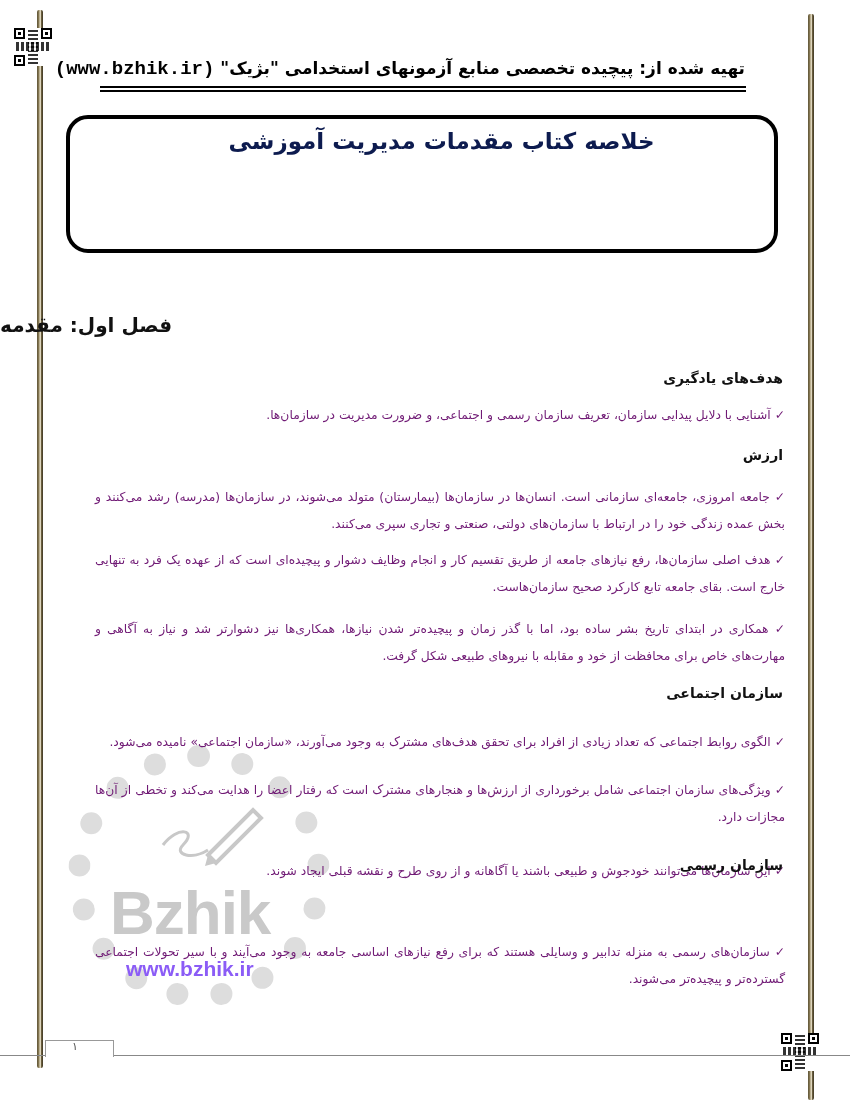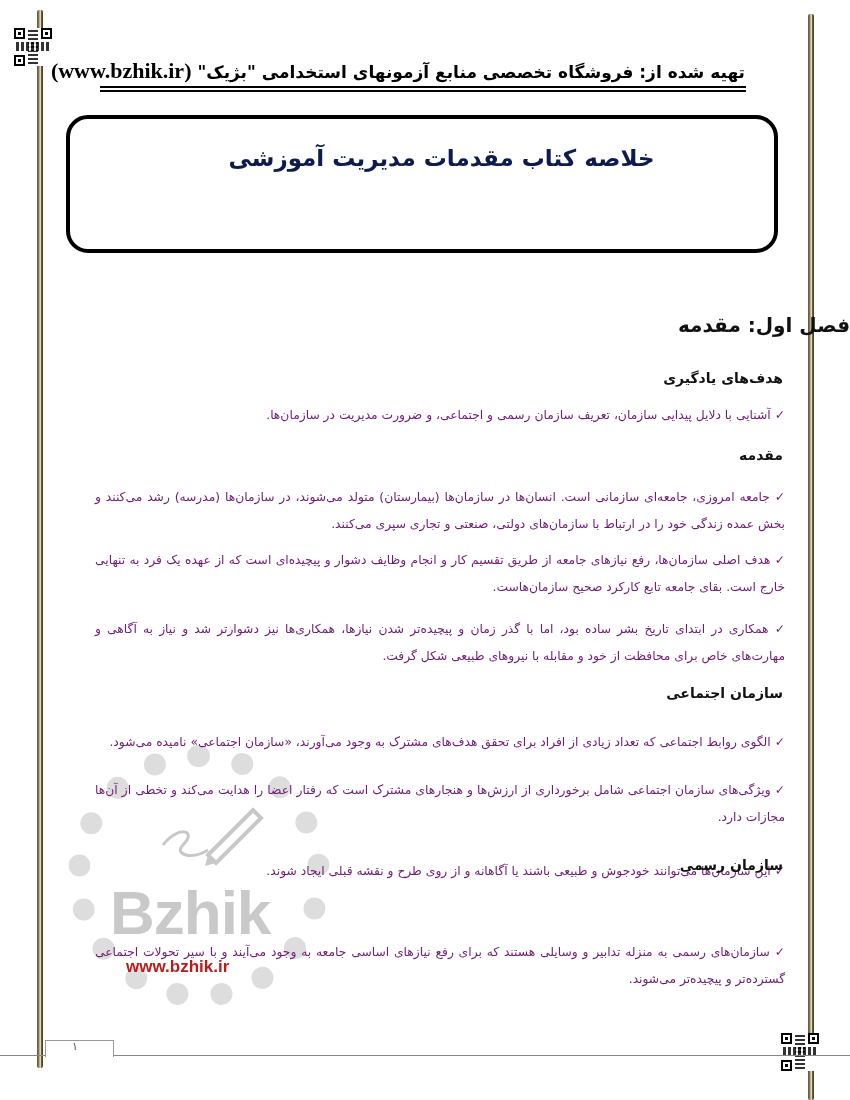--- a/index.html
+++ b/index.html
@@ -24,45 +24,45 @@
     background:repeating-linear-gradient(90deg,#000 0 3px,#fff 3px 5px); opacity:.8; }
   .qr.tl { left:14px; top:28px; }
   .qr.br { left:781px; top:1033px; }
 
   .top-header {
     position:absolute; left:95px; top:58px; width:650px;
     direction:rtl; text-align:right;
     font-family:"DejaVu Sans", sans-serif; font-weight:bold; font-size:17px; color:#000;
     white-space:nowrap;
   }
-  .top-header .url { font-family:Liberation Serif, serif; font-size:22px; font-weight:bold; }
+  .top-header .url { font-family:Liberation Mono, monospace; font-size:19px; font-weight:bold; }
   .header-rule { position:absolute; left:100px; width:646px; height:2px; background:#000; }
   .header-rule.r1 { top:86px; }
   .header-rule.r2 { top:90px; height:2px; }
 
   .title-box {
     position:absolute; left:66px; top:115px; width:712px; height:138px;
     border:4px solid #000; border-radius:22px; box-sizing:border-box;
     direction:rtl; text-align:center;
   }
   .title-line { font-weight:bold; color:#0d1b4f; font-size:23px; position:absolute; left:0; right:0; }
-  .title-line.t1 { top:26px;padding-left:39px; }
+  .title-line.t1 { top:9px;padding-left:39px; }
   .title-line.t2 { top:84px; font-size:24px; }
-  .chapter { position:absolute; left:0; right:0; top:313px; text-align:right; font-weight:bold; font-size:20px; direction:rtl; }
+  .chapter { position:absolute; left:0; right:0; top:313px; text-align:left; font-weight:bold; font-size:20px; direction:rtl; }
   .section-h { position:absolute; right:67px; direction:rtl; font-weight:bold; font-size:14px; }
   .para {
     position:absolute; left:95px; width:690px; direction:rtl; text-align:justify;
     text-align-last:right; font-size:12.3px; line-height:27px; color:#701a75;
   }
 
   .watermark { position:absolute; left:68px; top:745px; width:270px; height:275px; pointer-events:none; }
   .watermark .ring { position:absolute; left:0; top:0; width:262px; height:262px; border-radius:50%;
     border:22px dotted #d8d8d8; box-sizing:border-box; opacity:.85; }
   .watermark .brand { position:absolute; left:42px; top:132px; font-family:"Liberation Sans", sans-serif; font-weight:bold; font-size:62px; color:#c9c9c9; letter-spacing:-1px; }
-  .watermark .wurl { position:absolute; left:58px; top:212px; font-family:"Liberation Sans", sans-serif; font-weight:bold; font-size:17px; color:#b91c1c; }
+  .watermark .wurl { position:absolute; left:58px; top:212px; font-family:"Liberation Sans", sans-serif; font-weight:bold; font-size:21px; color:#8b5cf6; }
   .watermark svg { position:absolute; left:90px; top:55px; }
 
   .footer-line { position:absolute; left:0; top:1055px; width:850px; height:1px; background:#888; }
   .page-tab { position:absolute; left:45px; top:1040px; width:67px; height:16px; border:1px solid #999; border-bottom:none; background:#fff; }
   .page-num { position:absolute; left:72px; top:1040px; font-size:11px; color:#555; direction:rtl; }
 </style>
 </head>
 <body>
 
 <div class="vbar left"></div>
@@ -77,21 +77,21 @@
 </div>
 <div class="qr br">
   <div class="finder" style="left:0;top:0"></div>
   <div class="finder" style="left:27px;top:0"></div>
   <div class="finder" style="left:0;top:27px"></div>
   <div class="noise"></div>
     <div class="noise2"></div>
 </div>
 
 <div class="top-header">
-  <span>تهیه شده از: فروشگاه تخصصی منابع آزمونهای استخدامی </span><span>"بژیک"</span>
+  <span>تهیه شده از: پیچیده تخصصی منابع آزمونهای استخدامی </span><span>"بژیک"</span>
   <span class="url">(www.bzhik.ir)</span>
 </div>
 <div class="header-rule r1"></div>
 <div class="header-rule r2"></div>
 
 <div class="title-box">
   <div class="title-line t1">خلاصه کتاب مقدمات مدیریت آموزشی</div>
 </div>
 
 <div class="chapter">فصل اول: مقدمه</div>
@@ -103,21 +103,21 @@
     <path d="M50 55 L95 10 L103 18 L58 63 Z" fill="none" stroke="#c8c8c8" stroke-width="4"></path>
     <path d="M50 55 L47 66 L58 63" fill="#c8c8c8"></path>
   </svg>
   <div class="brand">Bzhik</div>
   <div class="wurl">www.bzhik.ir</div>
 </div>
 
 <div class="section-h" style="top:370px">هدف‌های یادگیری</div>
 <div class="para" style="top:402px">✓ آشنایی با دلایل پیدایی سازمان، تعریف سازمان رسمی و اجتماعی، و ضرورت مدیریت در سازمان‌ها.</div>
 
-<div class="section-h" style="top:447px">مقدمه</div>
+<div class="section-h" style="top:447px">ارزش</div>
 <div class="para" style="top:484px">✓ جامعه امروزی، جامعه‌ای سازمانی است. انسان‌ها در سازمان‌ها (بیمارستان) متولد می‌شوند، در سازمان‌ها (مدرسه) رشد می‌کنند و بخش عمده زندگی خود را در ارتباط با سازمان‌های دولتی، صنعتی و تجاری سپری می‌کنند.</div>
 <div class="para" style="top:547px">✓ هدف اصلی سازمان‌ها، رفع نیازهای جامعه از طریق تقسیم کار و انجام وظایف دشوار و پیچیده‌ای است که از عهده یک فرد به تنهایی خارج است. بقای جامعه تابع کارکرد صحیح سازمان‌هاست.</div>
 <div class="para" style="top:616px">✓ همکاری در ابتدای تاریخ بشر ساده بود، اما با گذر زمان و پیچیده‌تر شدن نیازها، همکاری‌ها نیز دشوارتر شد و نیاز به آگاهی و مهارت‌های خاص برای محافظت از خود و مقابله با نیروهای طبیعی شکل گرفت.</div>
 
 <div class="section-h" style="top:685px">سازمان اجتماعی</div>
 <div class="para" style="top:729px">✓ الگوی روابط اجتماعی که تعداد زیادی از افراد برای تحقق هدف‌های مشترک به وجود می‌آورند، «سازمان اجتماعی» نامیده می‌شود.</div>
 <div class="para" style="top:777px">✓ ویژگی‌های سازمان اجتماعی شامل برخورداری از ارزش‌ها و هنجارهای مشترک است که رفتار اعضا را هدایت می‌کند و تخطی از آن‌ها مجازات دارد.</div>
 <div class="para" style="top:858px">✓ این سازمان‌ها می‌توانند خودجوش و طبیعی باشند یا آگاهانه و از روی طرح و نقشه قبلی ایجاد شوند.</div>
 
 <div class="section-h" style="top:857px">سازمان رسمی</div>

